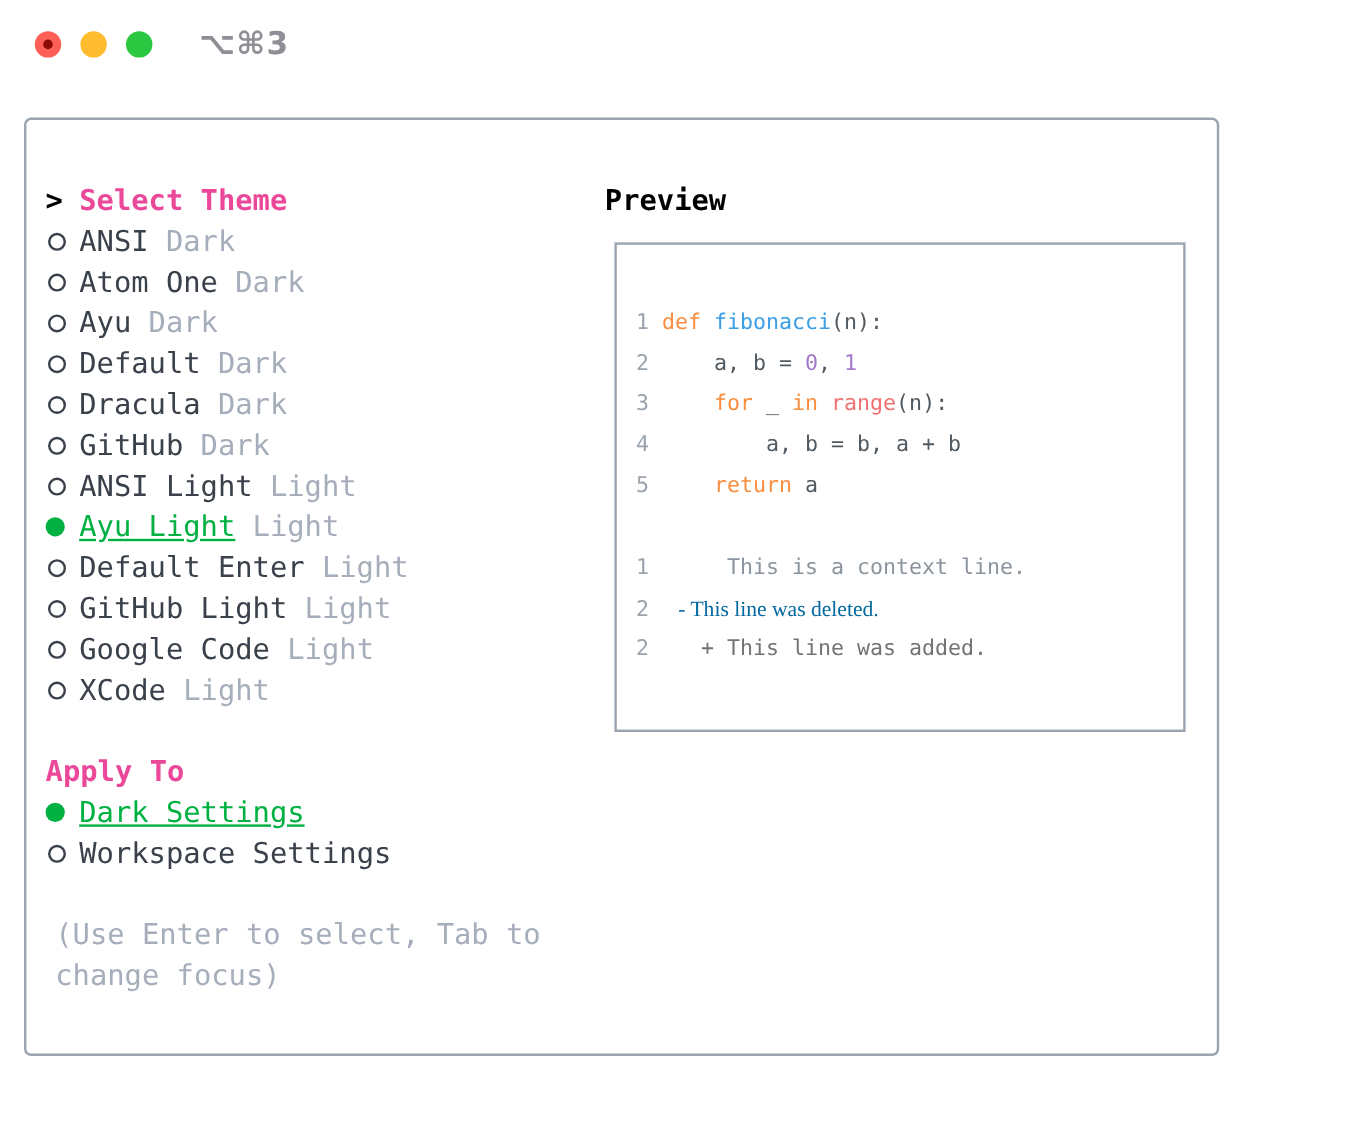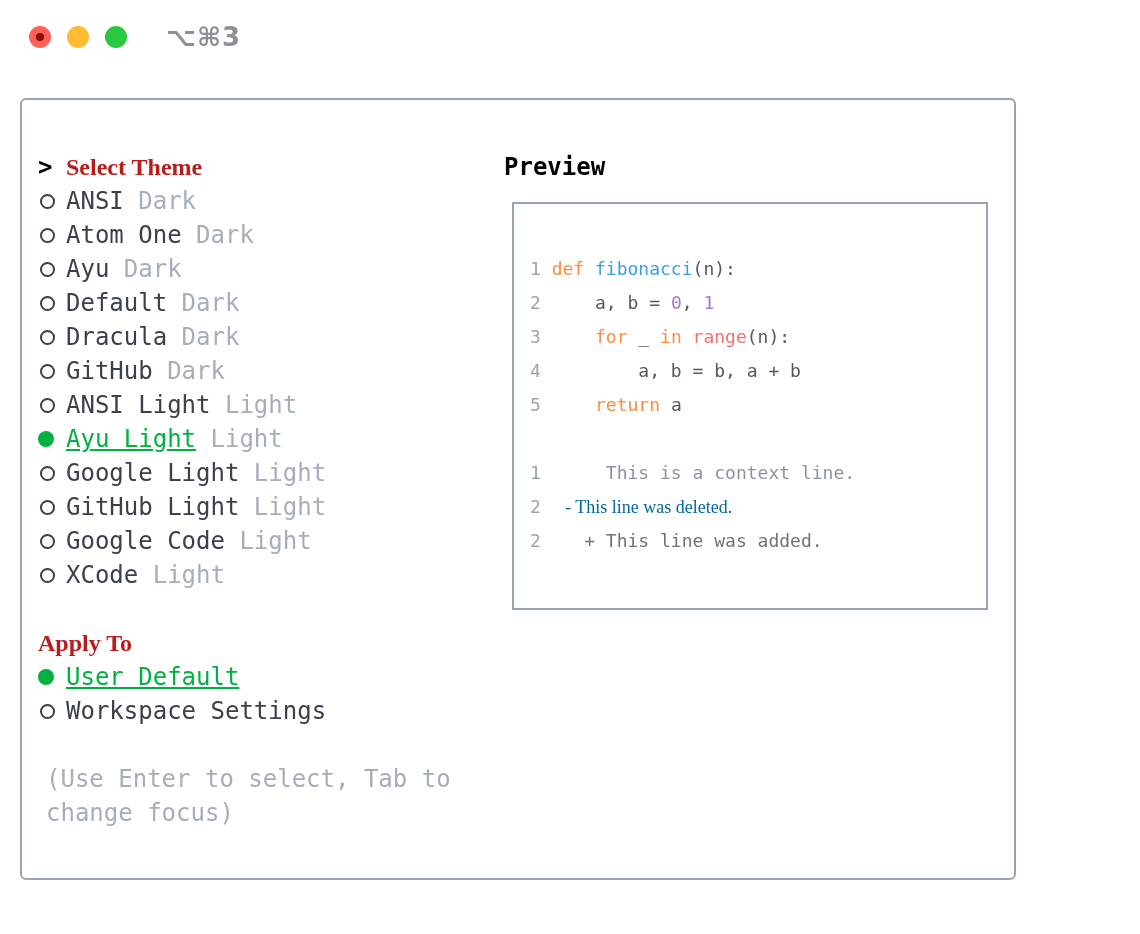--- a/index.html
+++ b/index.html
@@ -17,21 +17,21 @@
   
   .panel{position:absolute;left:20px;top:98px;width:996px;height:782px;box-sizing:border-box;
          border:2px solid var(--accent-border);border-radius:6px;background:#fff;}
   
   .list{position:absolute;left:16px;top:50px;}
   .row{display:flex;align-items:center;height:34px;font-size:24px;color:var(--list-text);}
   .marker-box{width:28px;display:flex;align-items:center;flex:0 0 28px;}
   .prompt{font-weight:bold;color:#000;}
   .ring{width:11px;height:11px;border:2.5px solid var(--list-text);border-radius:50%;margin-left:2px;}
   .fill{width:16px;height:16px;background:var(--green);border-radius:50%;}
-  .hdr{font-weight:bold;color:#b91c1c;font-family:Liberation Serif, serif;}
+  .hdr{font-weight:bold;color:#ec4899;}
   .variant{color:var(--muted);margin-left:1ch;}
   .row.selected .name{color:var(--green);text-decoration:underline;}
   .apply{position:absolute;left:16px;top:526px;}
   .apply .hdr{}
   .help{position:absolute;left:24px;top:662px;width:29ch;font-size:24px;line-height:34px;
         color:var(--muted);white-space:normal;}
   
   .preview-title{position:absolute;left:482px;top:50px;height:34px;line-height:34px;
                  font-size:24px;font-weight:bold;color:#000;}
   .preview-box{position:absolute;left:490px;top:102px;width:476px;height:408px;box-sizing:border-box;
@@ -115,21 +115,21 @@
           <span class="marker-box">
             <span class="fill"></span>
           </span>
           <span class="name">Ayu Light</span>
           <span class="variant">Light</span>
         </div>
         <div class="row">
           <span class="marker-box">
             <span class="ring"></span>
           </span>
-          <span class="name">Google Light</span>
+          <span class="name">Default Enter</span>
           <span class="variant">Light</span>
         </div>
         <div class="row">
           <span class="marker-box">
             <span class="ring"></span>
           </span>
           <span class="name">GitHub Light</span>
           <span class="variant">Light</span>
         </div>
         <div class="row">
@@ -150,21 +150,21 @@
 
     <div class="apply">
       <div class="row">
         <span class="hdr">Apply To</span>
       </div>
 
     <div class="row selected">
           <span class="marker-box">
             <span class="fill"></span>
           </span>
-          <span class="name">User Default</span>
+          <span class="name">Dark Settings</span>
         </div>
         <div class="row">
           <span class="marker-box">
             <span class="ring"></span>
           </span>
           <span class="name">Workspace Settings</span>
         </div>
       </div>
 
     <div class="help">(Use Enter to select, Tab to change focus)</div>

